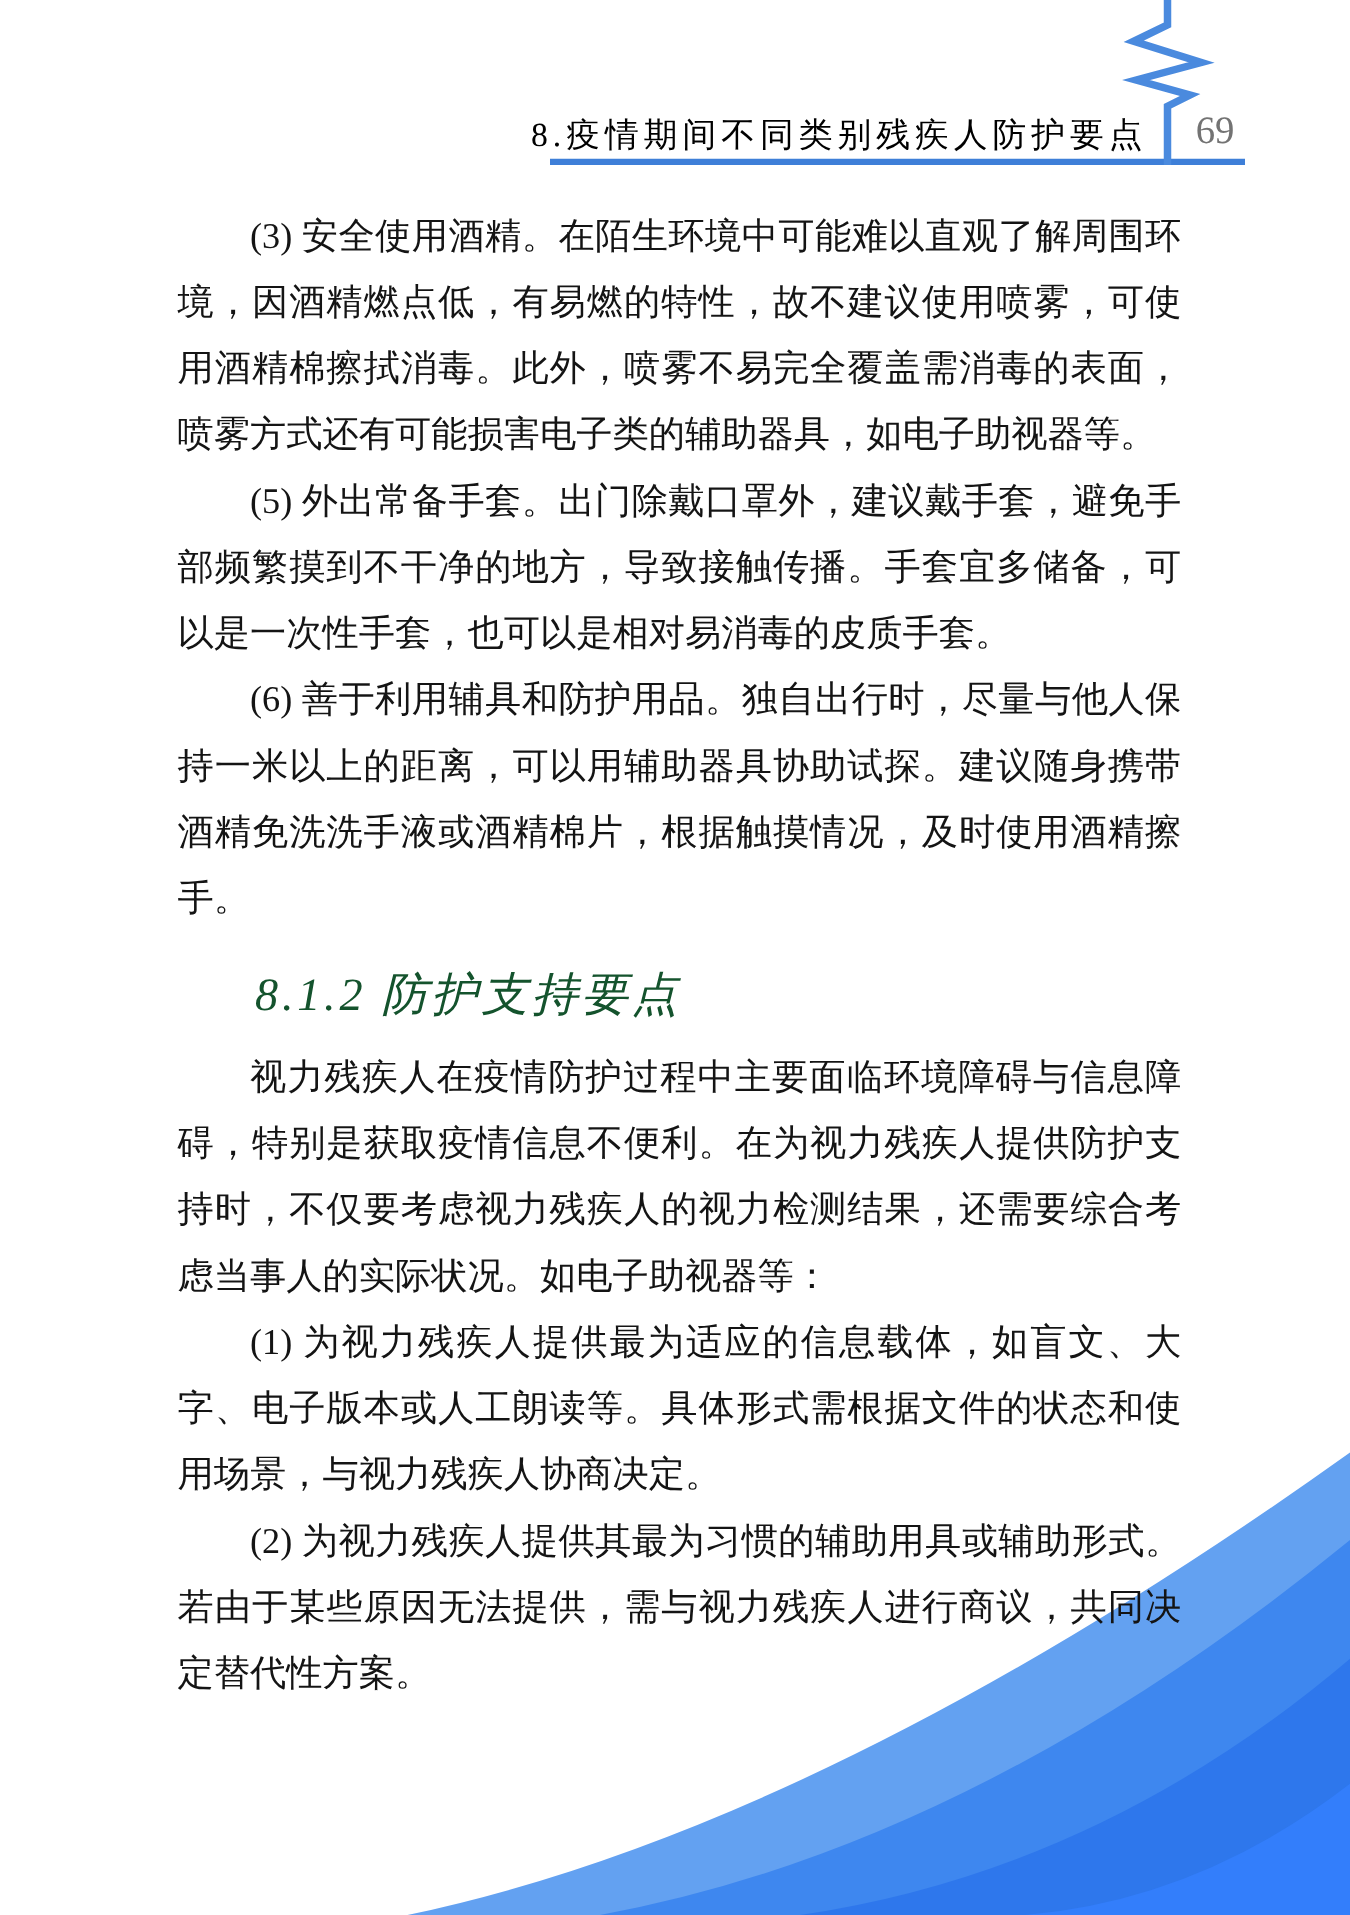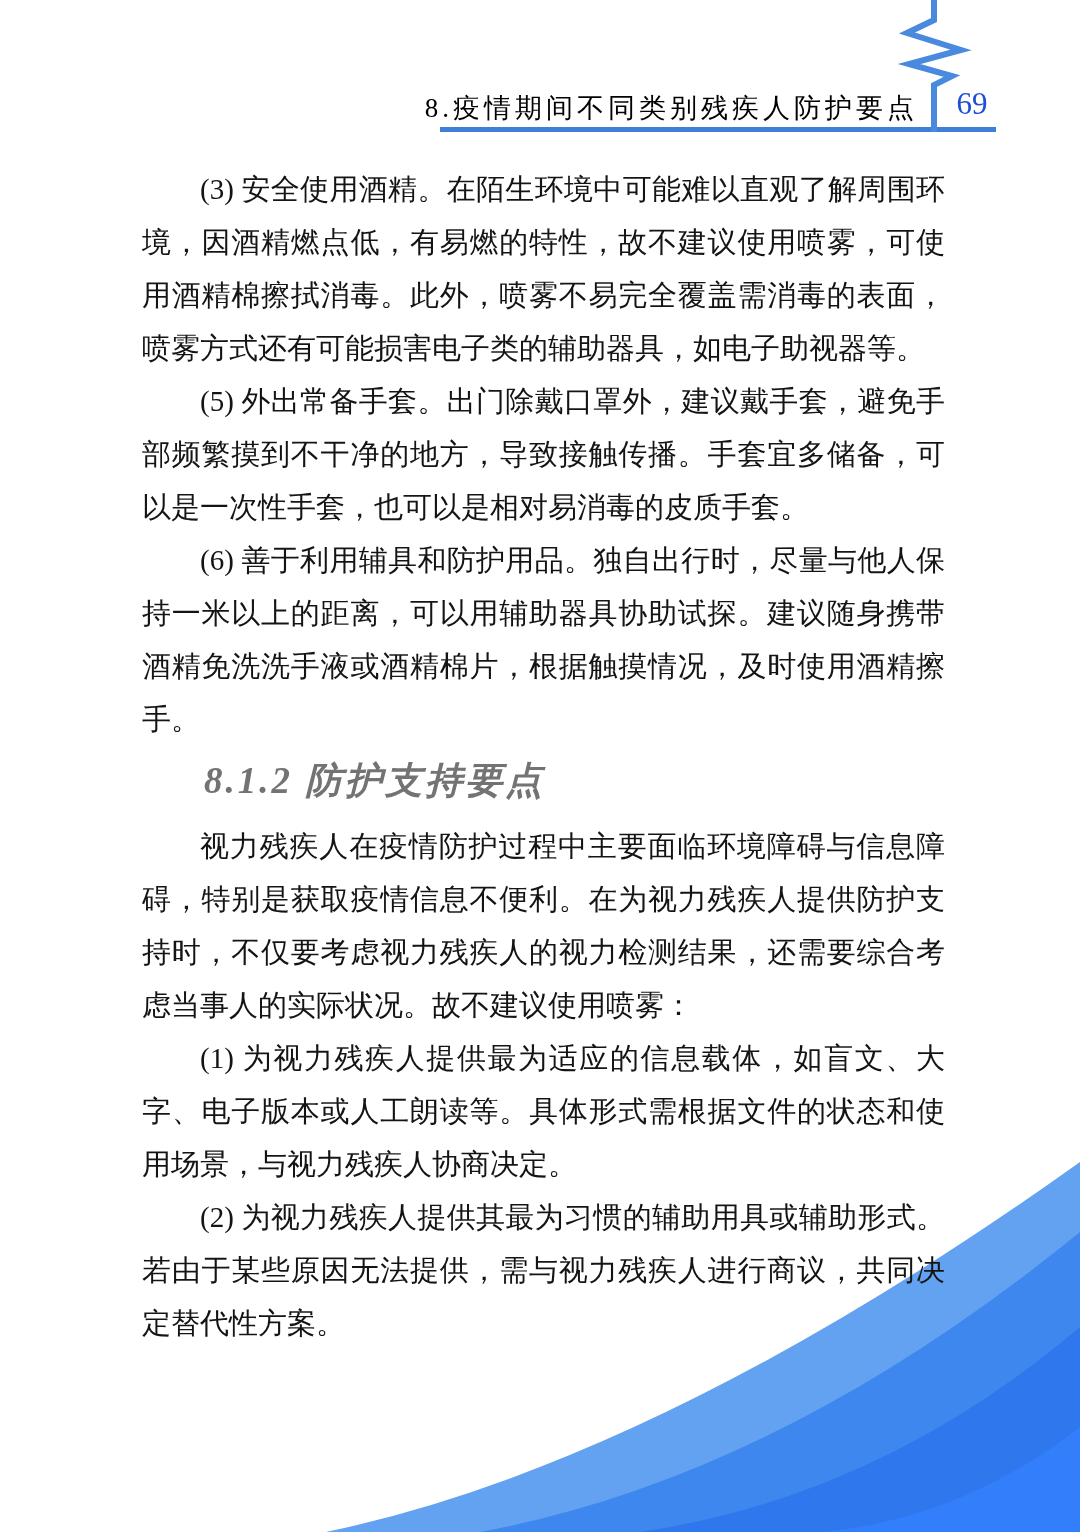--- a/index.html
+++ b/index.html
@@ -31,21 +31,21 @@
     white-space: nowrap;
     z-index: 2;
   }
   .page-number {
     position: absolute;
     top: 86px;
     left: 946px;
     width: 52px;
     text-align: center;
     font-size: 31px;
-    color: #1d4ed8;
+    color: #737373;
     z-index: 2;
   }
   .header-rule {
     position: absolute;
     left: 440px;
     top: 127px;
     width: 556px;
     height: 5px;
     background: #3e7fd8;
     z-index: 2;
@@ -61,27 +61,27 @@
     line-height: 53px;
     color: #141414;
     text-align: justify;
     z-index: 2;
   }
   .body-text p {
     margin: 0;
     text-indent: 2em;
   }
   .section-heading {
-    margin: 12px 0 16px 62px;
+    margin: 28px 0 16px 62px;
     font-size: 37px;
     line-height: 46px;
-    font-weight: bold;
+    font-weight: normal;
     font-style: italic;
     letter-spacing: 3px;
-    color: #737373;
+    color: #14532d;
   }
 
   
   .bottom-waves {
     position: absolute;
     left: 0;
     bottom: 0;
     width: 1080px;
     height: 400px;
     z-index: 1;
@@ -100,21 +100,21 @@
   <div class="page-number">69</div>
   <div class="header-rule"></div>
 
   <div class="body-text">
     <p>(3) 安全使用酒精。在陌生环境中可能难以直观了解周围环境，因酒精燃点低，有易燃的特性，故不建议使用喷雾，可使用酒精棉擦拭消毒。此外，喷雾不易完全覆盖需消毒的表面，喷雾方式还有可能损害电子类的辅助器具，如电子助视器等。</p>
     <p>(5) 外出常备手套。出门除戴口罩外，建议戴手套，避免手部频繁摸到不干净的地方，导致接触传播。手套宜多储备，可以是一次性手套，也可以是相对易消毒的皮质手套。</p>
     <p>(6) 善于利用辅具和防护用品。独自出行时，尽量与他人保持一米以上的距离，可以用辅助器具协助试探。建议随身携带酒精免洗洗手液或酒精棉片，根据触摸情况，及时使用酒精擦手。</p>
 
     <h2 class="section-heading">8.1.2 防护支持要点</h2>
 
-    <p>视力残疾人在疫情防护过程中主要面临环境障碍与信息障碍，特别是获取疫情信息不便利。在为视力残疾人提供防护支持时，不仅要考虑视力残疾人的视力检测结果，还需要综合考虑当事人的实际状况。故不建议使用喷雾：</p>
+    <p>视力残疾人在疫情防护过程中主要面临环境障碍与信息障碍，特别是获取疫情信息不便利。在为视力残疾人提供防护支持时，不仅要考虑视力残疾人的视力检测结果，还需要综合考虑当事人的实际状况。如电子助视器等：</p>
     <p>(1) 为视力残疾人提供最为适应的信息载体，如盲文、大字、电子版本或人工朗读等。具体形式需根据文件的状态和使用场景，与视力残疾人协商决定。</p>
     <p>(2) 为视力残疾人提供其最为习惯的辅助用具或辅助形式。若由于某些原因无法提供，需与视力残疾人进行商议，共同决定替代性方案。</p>
   </div>
 
   <svg class="bottom-waves" viewBox="0 0 1080 400" preserveAspectRatio="none" xmlns="http://www.w3.org/2000/svg">
     <path d="M326,400 Q660,330 1080,30 L1080,400 Z" fill="#63a1f1"></path>
     <path d="M480,400 Q780,345 1080,100 L1080,400 Z" fill="#3e87ef"></path>
     <path d="M640,400 Q880,365 1080,195 L1080,400 Z" fill="#2e77ec"></path>
     <path d="M820,400 Q960,388 1080,295 L1080,400 Z" fill="#337efb"></path>
   </svg>

